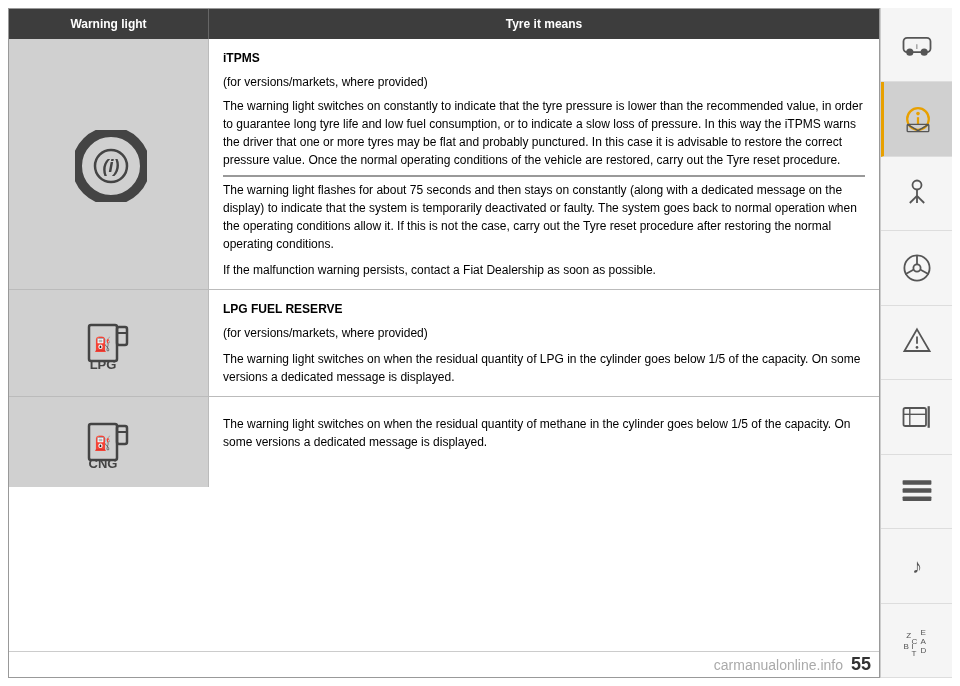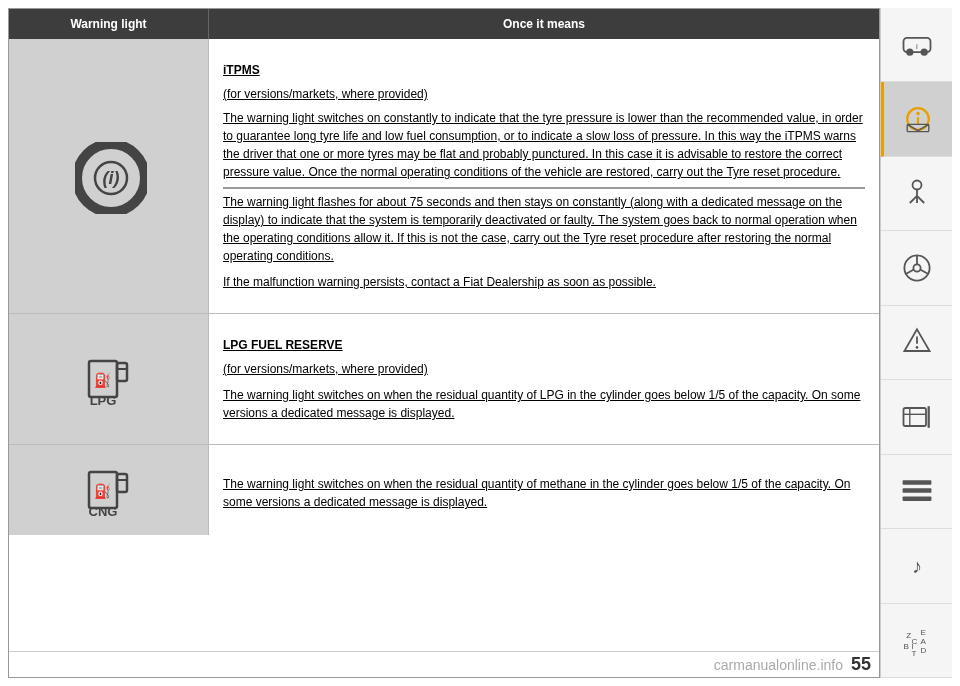--- a/index.html
+++ b/index.html
@@ -54,23 +54,22 @@
       min-width: 200px;
       background: #d0d0d0;
       display: flex;
       align-items: center;
       justify-content: center;
       padding: 15px;
       border-right: 1px solid #bbb;
     }
     .col-text {
       flex: 1;
-      padding: 22px 14px;
+      padding: 10px 14px;
       line-height: 1.5;
-      text-decoration: underline;
     }
     .col-text p {
       margin-bottom: 6px;
     }
     .col-text p:last-child {
       margin-bottom: 0;
       margin-top: 8px;
     }
     .bold {
       font-weight: bold;
@@ -131,21 +130,21 @@
       border-top: 2px solid #999;
       margin: 4px 0;
     }
   </style>
 </head>
 <body>
 
 <div class="main-content">
   <div class="table-header">
     <div class="col-warning">Warning light</div>
-    <div class="col-meaning">Once it means</div>
+    <div class="col-meaning">Tyre it means</div>
   </div>
   <div class="table-body">
 
     <div class="table-row">
       <div class="col-icon">
         <div class="tire-wrapper">
           <svg width="72" height="72" viewBox="0 0 72 72">
 
             <circle cx="36" cy="36" r="34" fill="none" stroke="#444" stroke-width="10"></circle>
 

